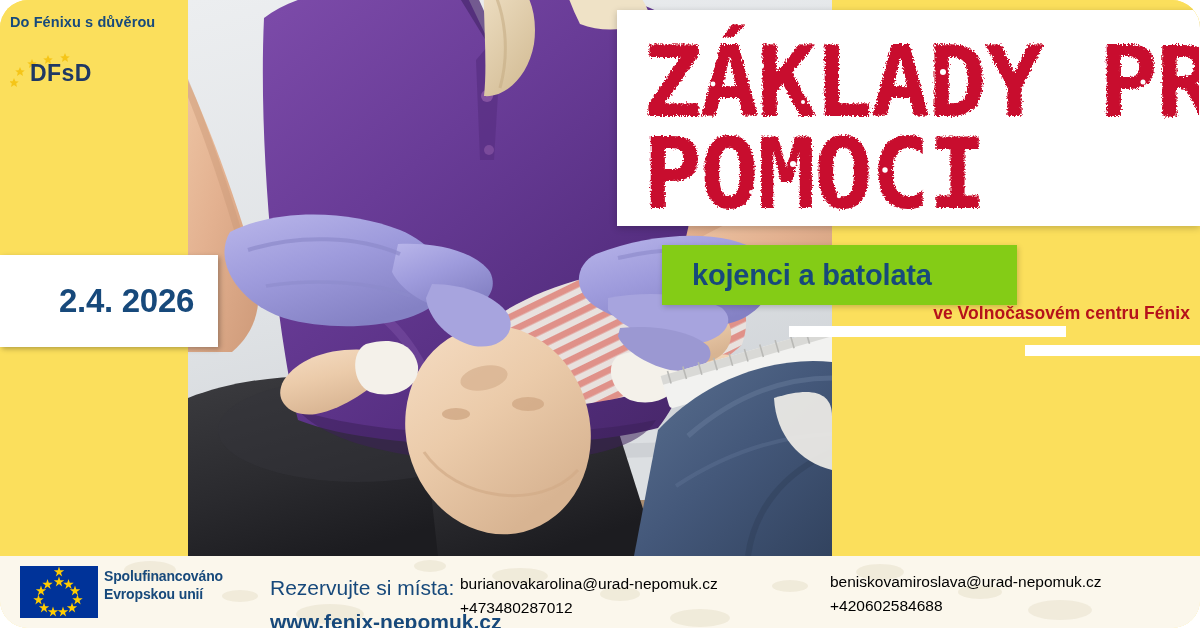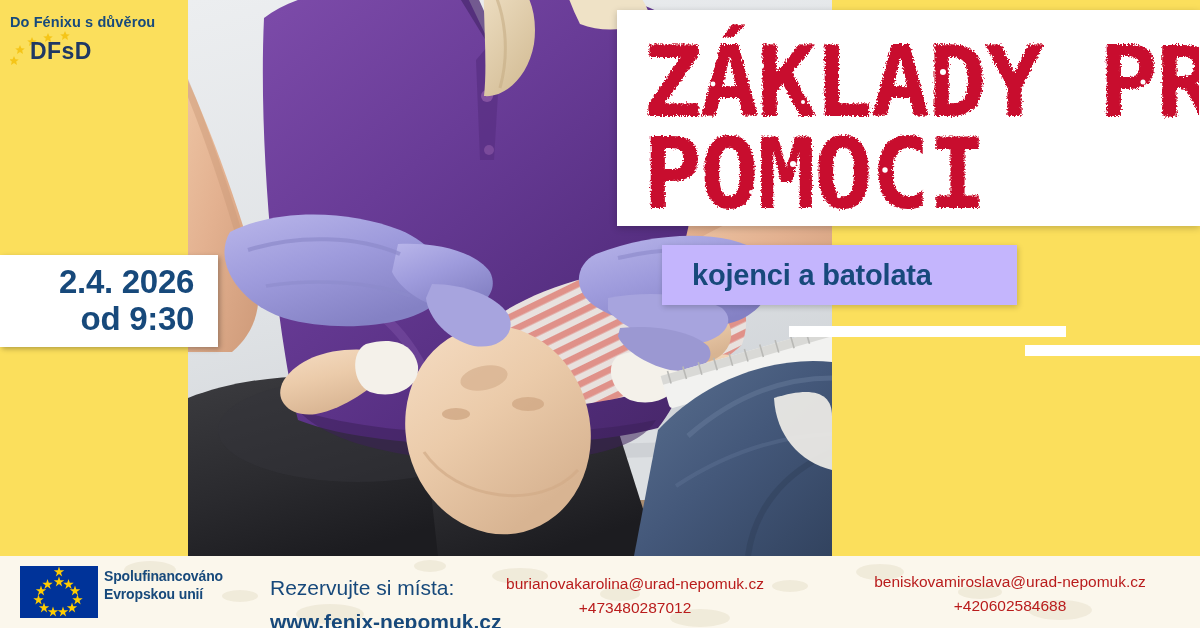--- a/index.html
+++ b/index.html
@@ -1,67 +1,67 @@
 <!DOCTYPE html>
 <html><head>
 <meta charset="utf-8">
 <style>
   html,body{margin:0;padding:0;background:#fff;}
   body{width:1200px;height:628px;font-family:"Liberation Sans",sans-serif;}
 
-  #poster{position:relative;width:1200px;height:628px;overflow:hidden;background:#FBDF5C;}
+  #poster{position:relative;width:1200px;height:628px;overflow:hidden;background:#FBDF5C;border-radius:28px;}
 
   
   .photo{position:absolute;left:188px;top:0;width:644px;height:556px;overflow:hidden;}
   .photo svg{display:block;width:644px;height:556px;}
 
   
   .yellow-left{position:absolute;left:0;top:0;width:188px;height:556px;background:#FBDF5C;}
   .yellow-right{position:absolute;left:832px;top:0;width:368px;height:556px;background:#FBDF5C;}
 
   
   .brand{position:absolute;left:10px;top:14px;width:180px;}
   .brand-tag{font-size:14.5px;font-weight:bold;color:#174A7C;letter-spacing:.1px;}
-  .brand-logo{position:relative;height:40px;}
+  .brand-logo{position:relative;margin-top:22px;height:40px;}
   .brand-logo .mark{position:absolute;left:20px;top:8px;font-size:23px;font-weight:bold;
       color:#1F3864;letter-spacing:.4px;}
   .brand-logo svg{position:absolute;left:0;top:0;}
 
   
   .date-card{position:absolute;left:0;top:255px;width:218px;height:92px;background:#fff;
       box-shadow:2px 2px 5px rgba(0,0,0,.28);display:flex;flex-direction:column;
       align-items:flex-end;justify-content:center;padding-right:24px;box-sizing:border-box;}
   .date-card div{font-size:33px;font-weight:bold;color:#17497B;line-height:1.12;letter-spacing:-.3px;}
 
   
   .title-card{position:absolute;left:617px;top:10px;width:583px;height:216px;background:#fff;
       box-shadow:0 2px 7px rgba(0,0,0,.22);}
   .title-card svg{position:absolute;left:26px;top:14px;}
 
   
-  .sub-card{position:absolute;left:662px;top:245px;width:355px;height:60px;background:#c4b5fd;
+  .sub-card{position:absolute;left:662px;top:245px;width:355px;height:60px;background:#84cc16;
       box-shadow:1px 2px 6px rgba(0,0,0,.2);display:flex;align-items:center;}
   .sub-card span{font-size:29px;font-weight:bold;color:#17497B;margin-left:30px;letter-spacing:-.2px;}
 
   .venue{position:absolute;right:10px;top:303px;font-size:17.5px;font-weight:bold;color:#B5121B;
       letter-spacing:.05px;}
 
   .bar{position:absolute;background:#fff;height:11px;}
   .bar1{left:789px;top:326px;width:277px;}
   .bar2{left:1025px;top:345px;width:175px;}
 
   
   .footer{position:absolute;left:0;top:556px;width:1200px;height:72px;background:#FBF7EC;overflow:hidden;}
   .footer svg.tex{position:absolute;left:0;top:0;}
   .eu-flag{position:absolute;left:20px;top:566px;width:78px;height:52px;}
   .eu-text{position:absolute;left:104px;top:568px;font-size:14px;font-weight:bold;color:#17497B;
       line-height:1.26;letter-spacing:-.15px;}
   .reserve{position:absolute;left:270px;top:571px;font-size:21px;color:#17497B;line-height:1.6;}
   .reserve .url{font-weight:bold;}
-  .contact{position:absolute;font-size:15.5px;color:#b91c1c;line-height:1.52;text-align:center;}
+  .contact{position:absolute;font-size:15.5px;color:#000000;line-height:1.52;text-align:left;}
   .c1{left:460px;top:572px;width:350px;}
   .c2{left:830px;top:570px;width:360px;}
 </style>
 </head>
 <body>
 
 <div id="poster">
 
   <div class="photo">
     <svg viewBox="0 0 644 556" xmlns="http://www.w3.org/2000/svg" aria-hidden="true">
@@ -224,21 +224,20 @@
           <polygon points="38,3 39.4,6.2 42.8,6.4 40.2,8.6 41,12 38,10.1 35,12 35.8,8.6 33.2,6.4 36.6,6.2"></polygon>
           <polygon points="55,1 56.4,4.2 59.8,4.4 57.2,6.6 58,10 55,8.1 52,10 52.8,6.6 50.2,4.4 53.6,4.2"></polygon>
         </g>
       </svg>
       <span class="mark">DFsD</span>
     </div>
   </div>
 
   <div class="date-card">
     <div>2.4. 2026</div>
-    <div>od 9:30</div>
   </div>
 
   <div class="title-card">
     <svg width="556" height="192" viewBox="0 0 556 192" aria-hidden="true">
       <defs>
         <filter id="grunge" x="-10%" y="-10%" width="120%" height="120%">
           <feTurbulence type="fractalNoise" baseFrequency="0.62 0.48" numOctaves="4" seed="7" result="n"></feTurbulence>
           <feDisplacementMap in="SourceGraphic" in2="n" scale="6" xChannelSelector="R" yChannelSelector="G" result="d"></feDisplacementMap>
           <feComposite in="d" in2="n" operator="in" result="c"></feComposite>
           <feComposite in="d" in2="c" operator="over"></feComposite>
@@ -276,20 +275,21 @@
       <g mask="url(#speckle)">
         <text x="0" y="92" font-family="'DejaVu Sans Mono',monospace" font-size="98" font-weight="bold" fill="#C8102E" letter-spacing="-2" filter="url(#grunge)">ZÁKLADY PRVNÍ</text>
         <text x="0" y="184" font-family="'DejaVu Sans Mono',monospace" font-size="98" font-weight="bold" fill="#C8102E" letter-spacing="-2" filter="url(#grunge2)">POMOCI</text>
       </g>
     </svg>
   </div>
 
   <div class="sub-card">
     <span>kojenci a batolata</span>
   </div>
+  <div class="venue">ve Volnočasovém centru Fénix</div>
 
   <div class="bar bar1"></div>
   <div class="bar bar2"></div>
 
   <div class="footer">
     <svg class="tex" width="1200" height="72" viewBox="0 0 1200 72" aria-hidden="true">
       <rect width="1200" height="72" fill="#FBF7EC"></rect>
       <g fill="#EFE9D8" opacity=".85">
         <ellipse cx="150" cy="14" rx="26" ry="9"></ellipse>
           <ellipse cx="330" cy="58" rx="34" ry="10"></ellipse>

